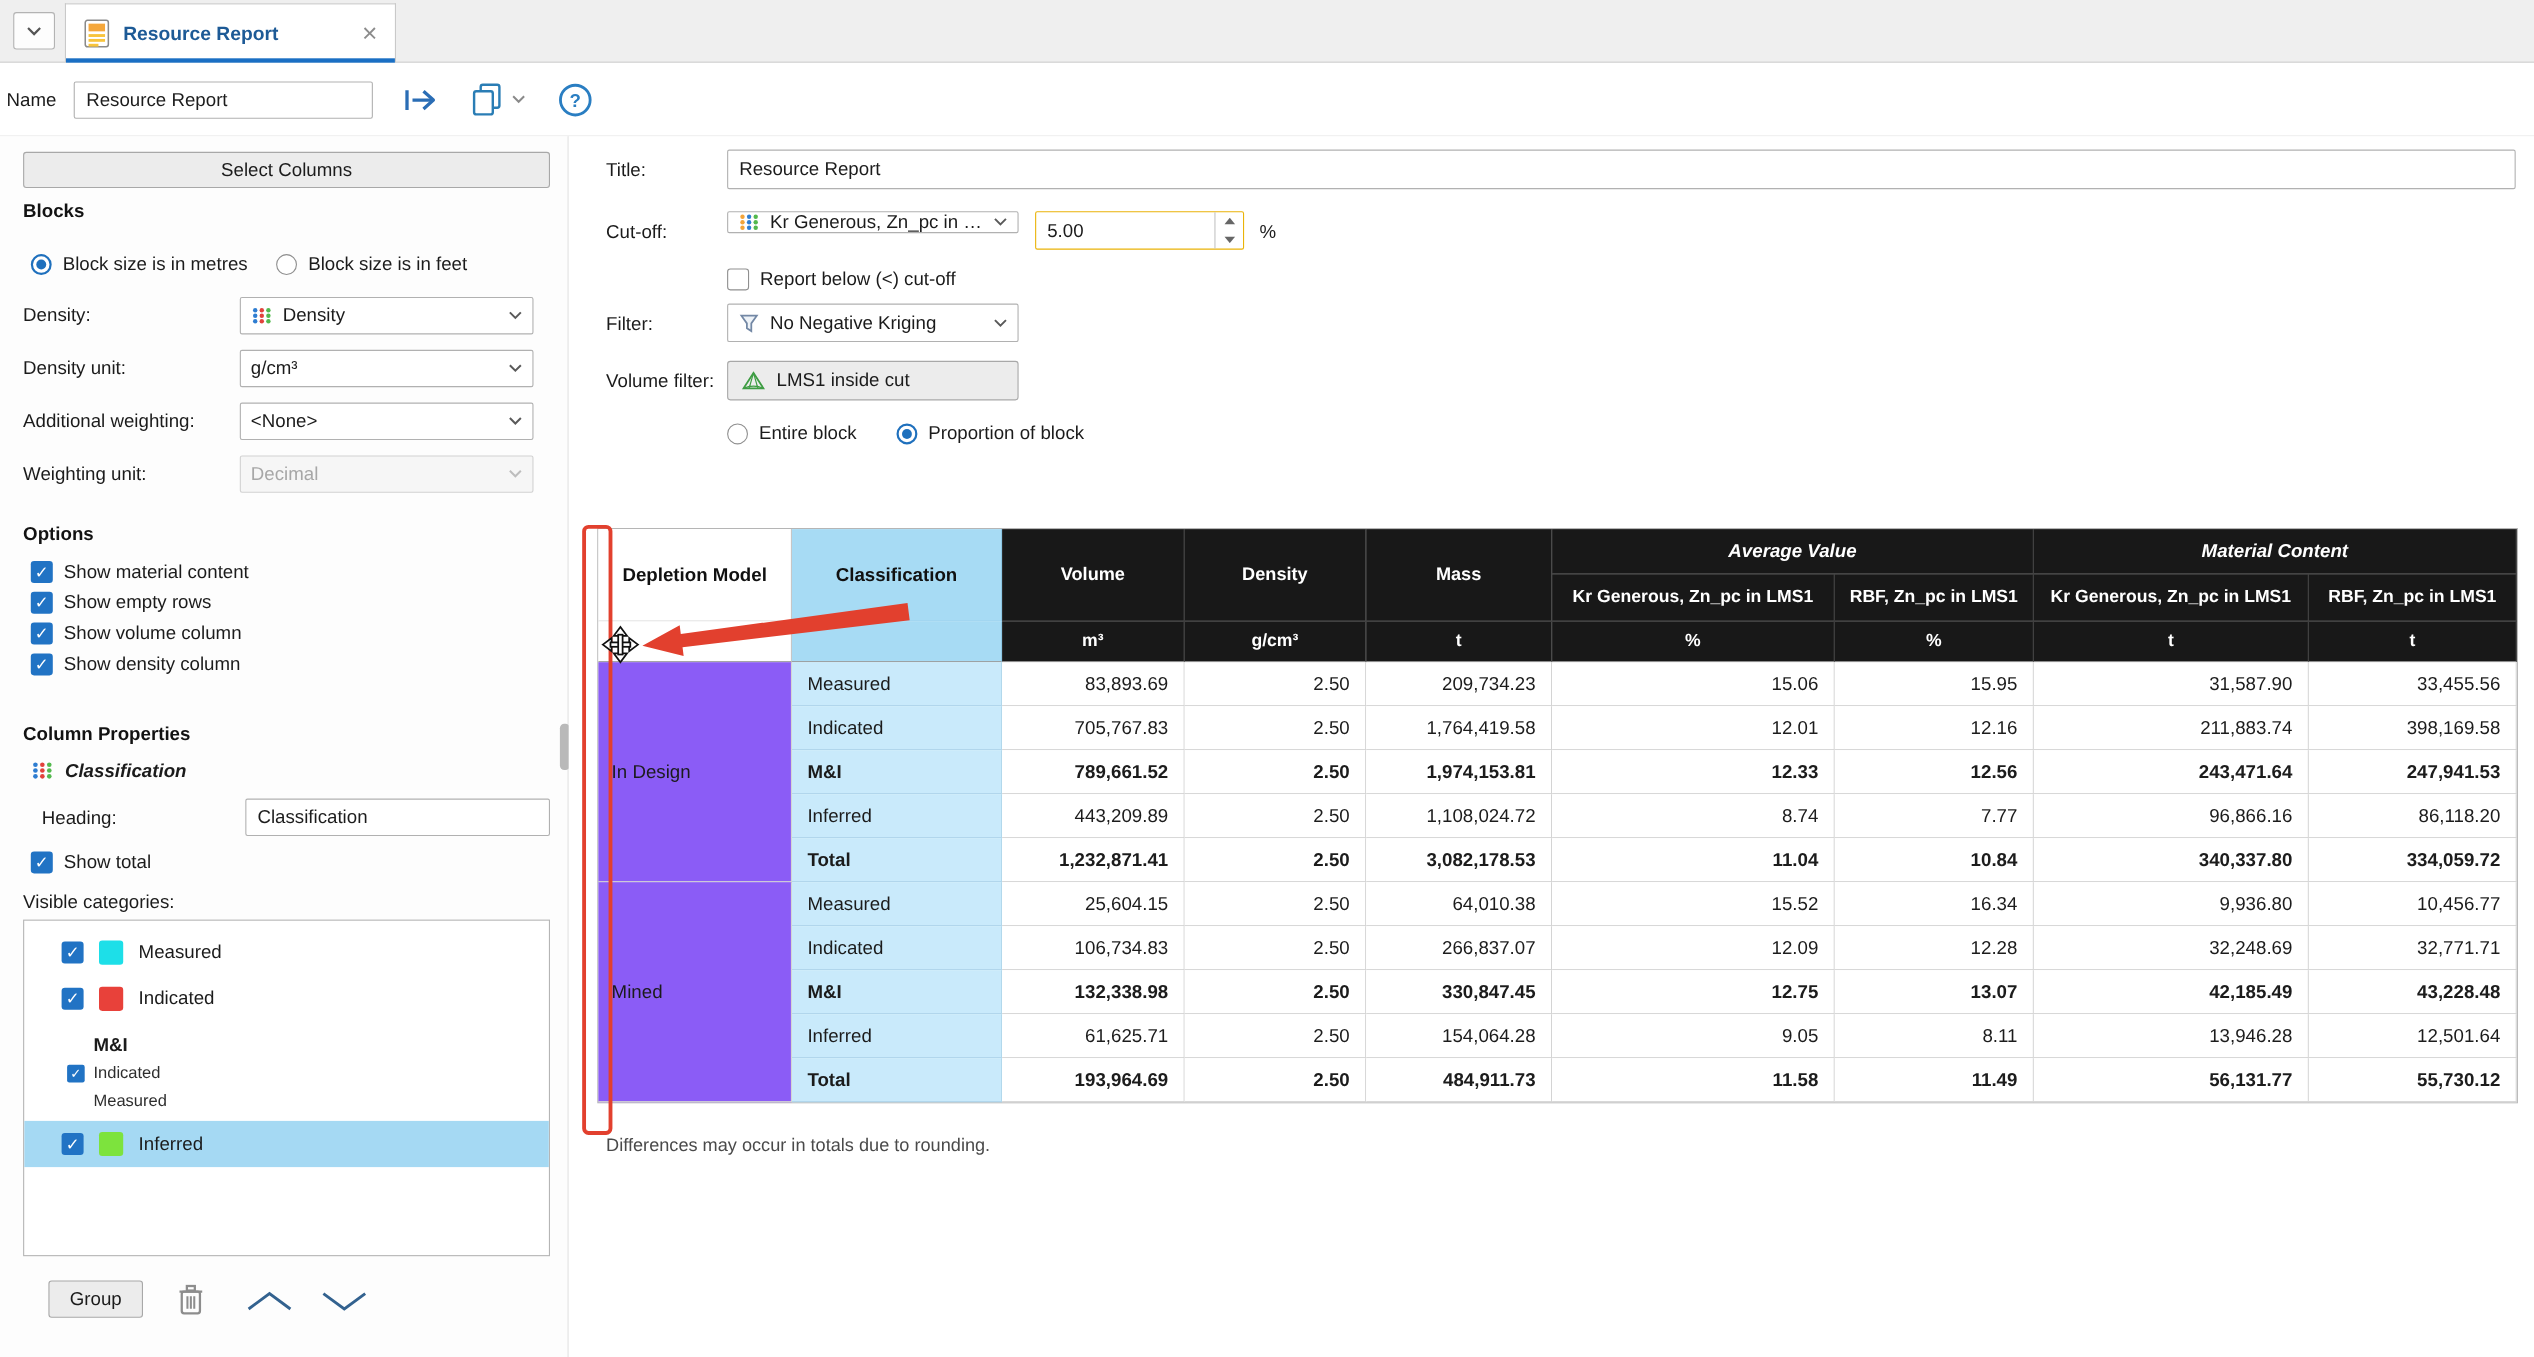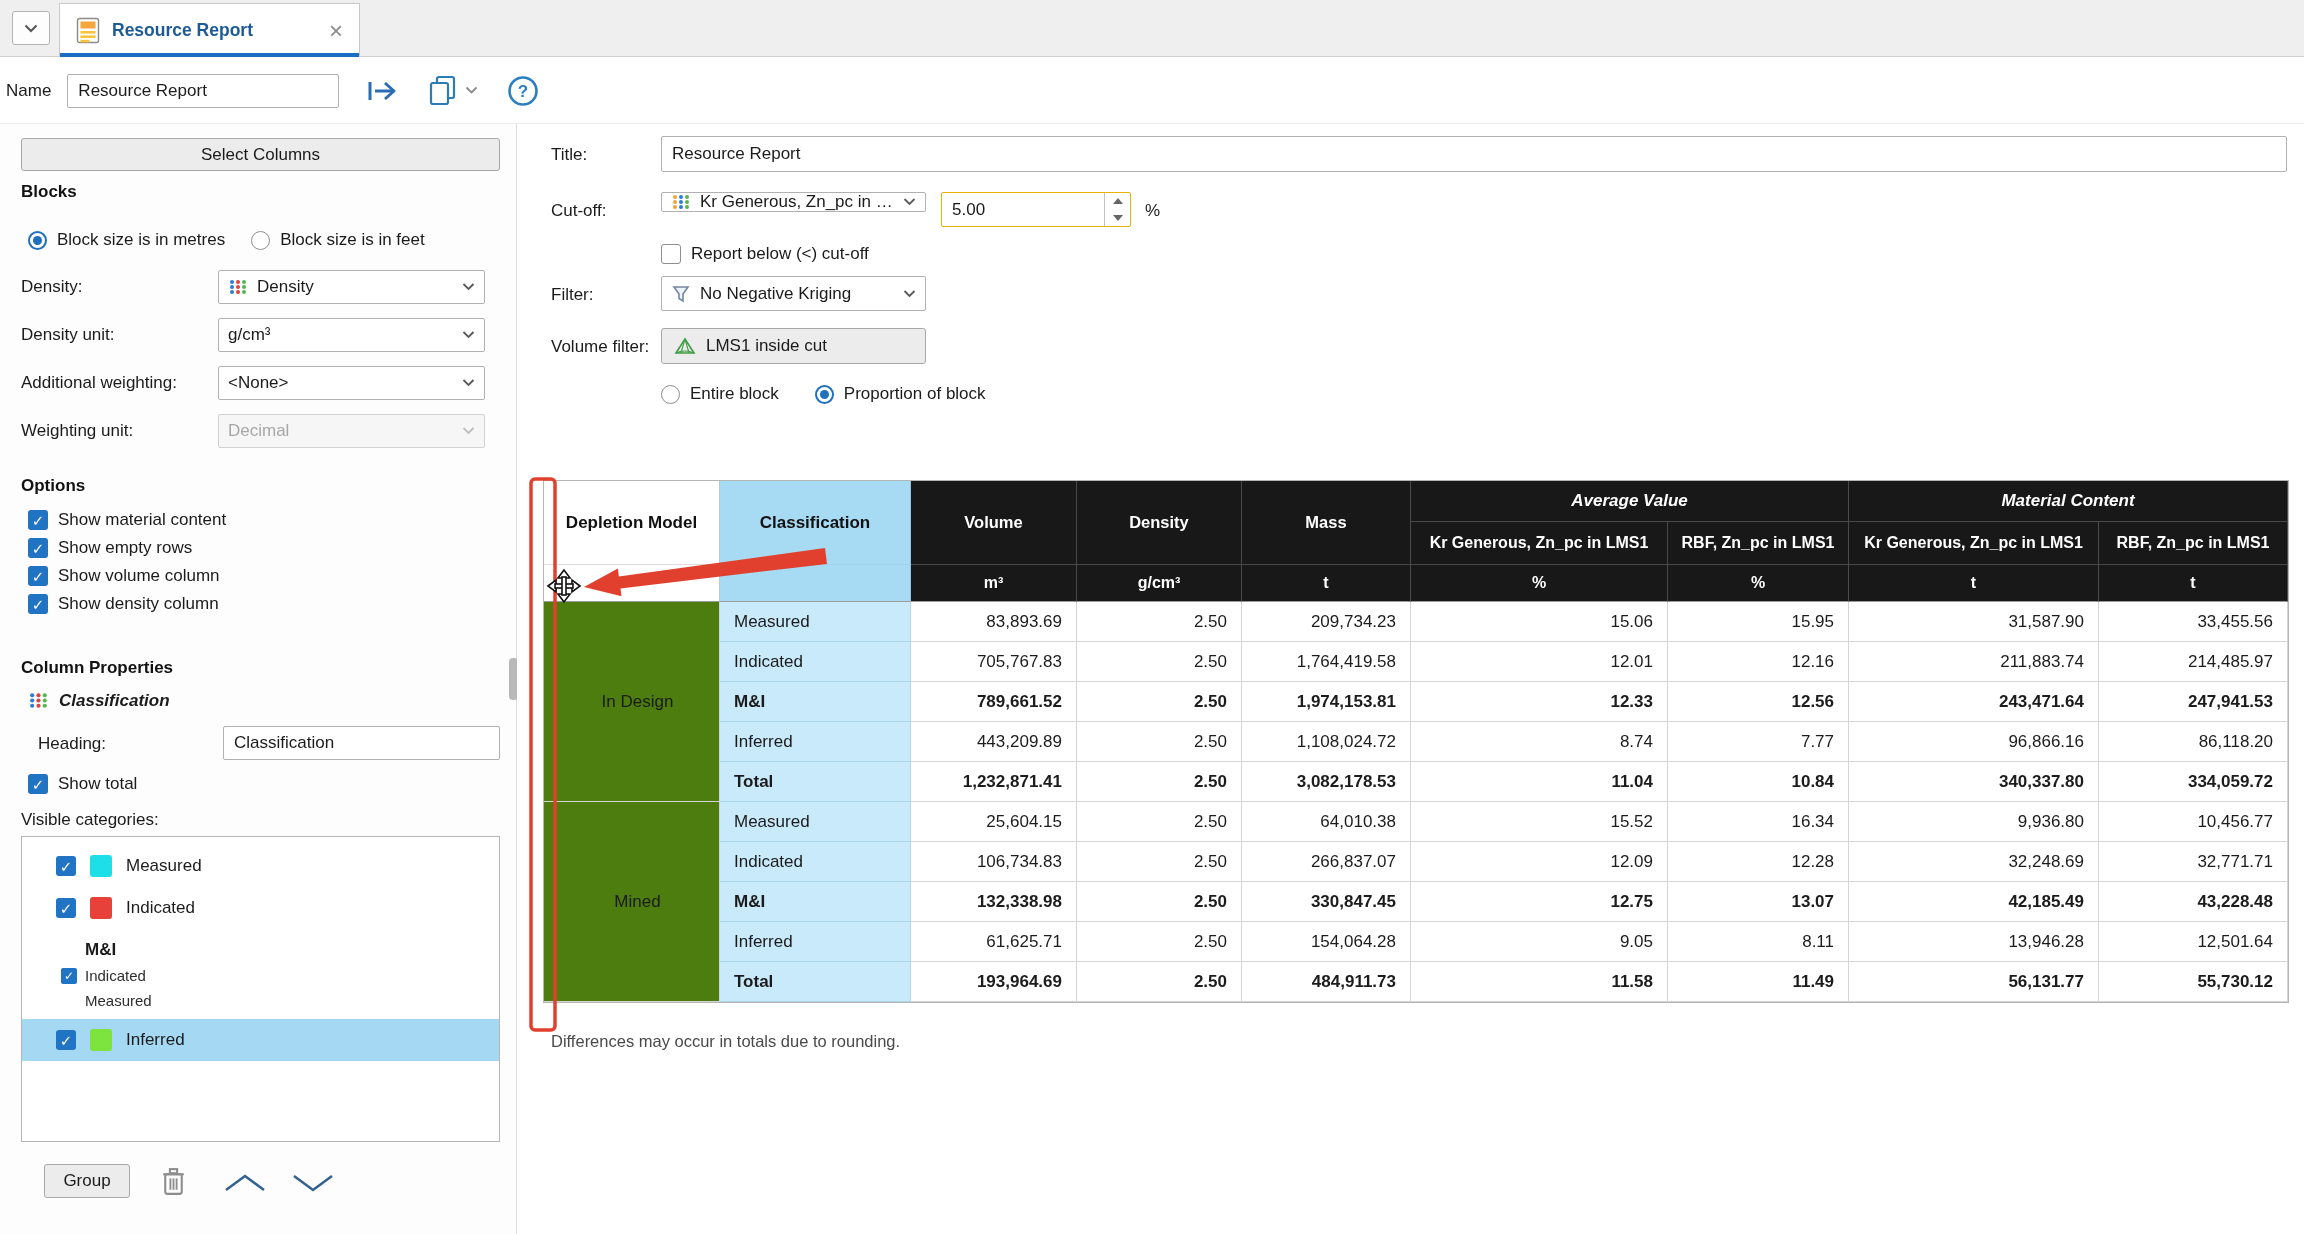--- a/index.html
+++ b/index.html
@@ -69,21 +69,21 @@
 th.dk{background:#181818;color:#fff;font-weight:700;border-right:1px solid #4a4a4a;border-bottom:1px solid #4a4a4a;text-align:center;font-size:16.5px}
 th.grp{font-style:italic;font-size:17px}
 th.sub{font-size:16px}
 th.wh{background:#fff;color:#111;font-weight:700;border-right:1px solid #c6c6c6;border-bottom:1px solid #dedede;text-align:center;font-size:17px}
 th.blu{background:#a7dbf4;color:#111;font-weight:700;border-right:1px solid #8cc6e4;border-bottom:1px solid #9fd3ef;text-align:center;font-size:17px}
 td.u-dk{background:#181818;color:#fff;font-weight:700;text-align:center;border-right:1px solid #4a4a4a;border-bottom:1px solid #9c9c9c;font-size:16px}
 td.u-wh{background:#fff;border-right:1px solid #c6c6c6;border-bottom:1px solid #9c9c9c}
 td.u-blu{background:#a7dbf4;border-right:1px solid #8cc6e4;border-bottom:1px solid #9c9c9c}
 td.num{text-align:right;padding-right:14px;border-right:1px solid #d4d4d4;border-bottom:1px solid #d4d4d4;background:#fff;color:#1c1c1c}
 td.cls{background:#c9eafb;padding-left:14px;border-right:1px solid #b2d8ec;border-bottom:1px solid #aed4ea;text-align:left}
-td.dep{background:#4d7c0f;padding-left:12px;border-right:1px solid #d4d4d4;border-bottom:1px solid #d4d4d4;vertical-align:middle;text-align:center}
+td.dep{background:#8b5cf6;padding-left:12px;border-right:1px solid #d4d4d4;border-bottom:1px solid #d4d4d4;vertical-align:middle;text-align:left}
 tr.bold{font-weight:700}
 .footnote{font-size:16.5px;color:#4a4a4a}
 
 
 .annot{position:absolute;left:0;top:0;width:2304px;height:1234px;pointer-events:none;z-index:60}
 </style>
 </head>
 <body>
 
 <div class="app">
@@ -423,21 +423,21 @@
               <td class="num">33,455.56</td>
             </tr>
             <tr>
               <td class="cls">Indicated</td>
               <td class="num">705,767.83</td>
               <td class="num">2.50</td>
               <td class="num">1,764,419.58</td>
               <td class="num">12.01</td>
               <td class="num">12.16</td>
               <td class="num">211,883.74</td>
-              <td class="num">214,485.97</td>
+              <td class="num">398,169.58</td>
             </tr>
             <tr class="bold">
               <td class="cls">M&amp;I</td>
               <td class="num">789,661.52</td>
               <td class="num">2.50</td>
               <td class="num">1,974,153.81</td>
               <td class="num">12.33</td>
               <td class="num">12.56</td>
               <td class="num">243,471.64</td>
               <td class="num">247,941.53</td>

